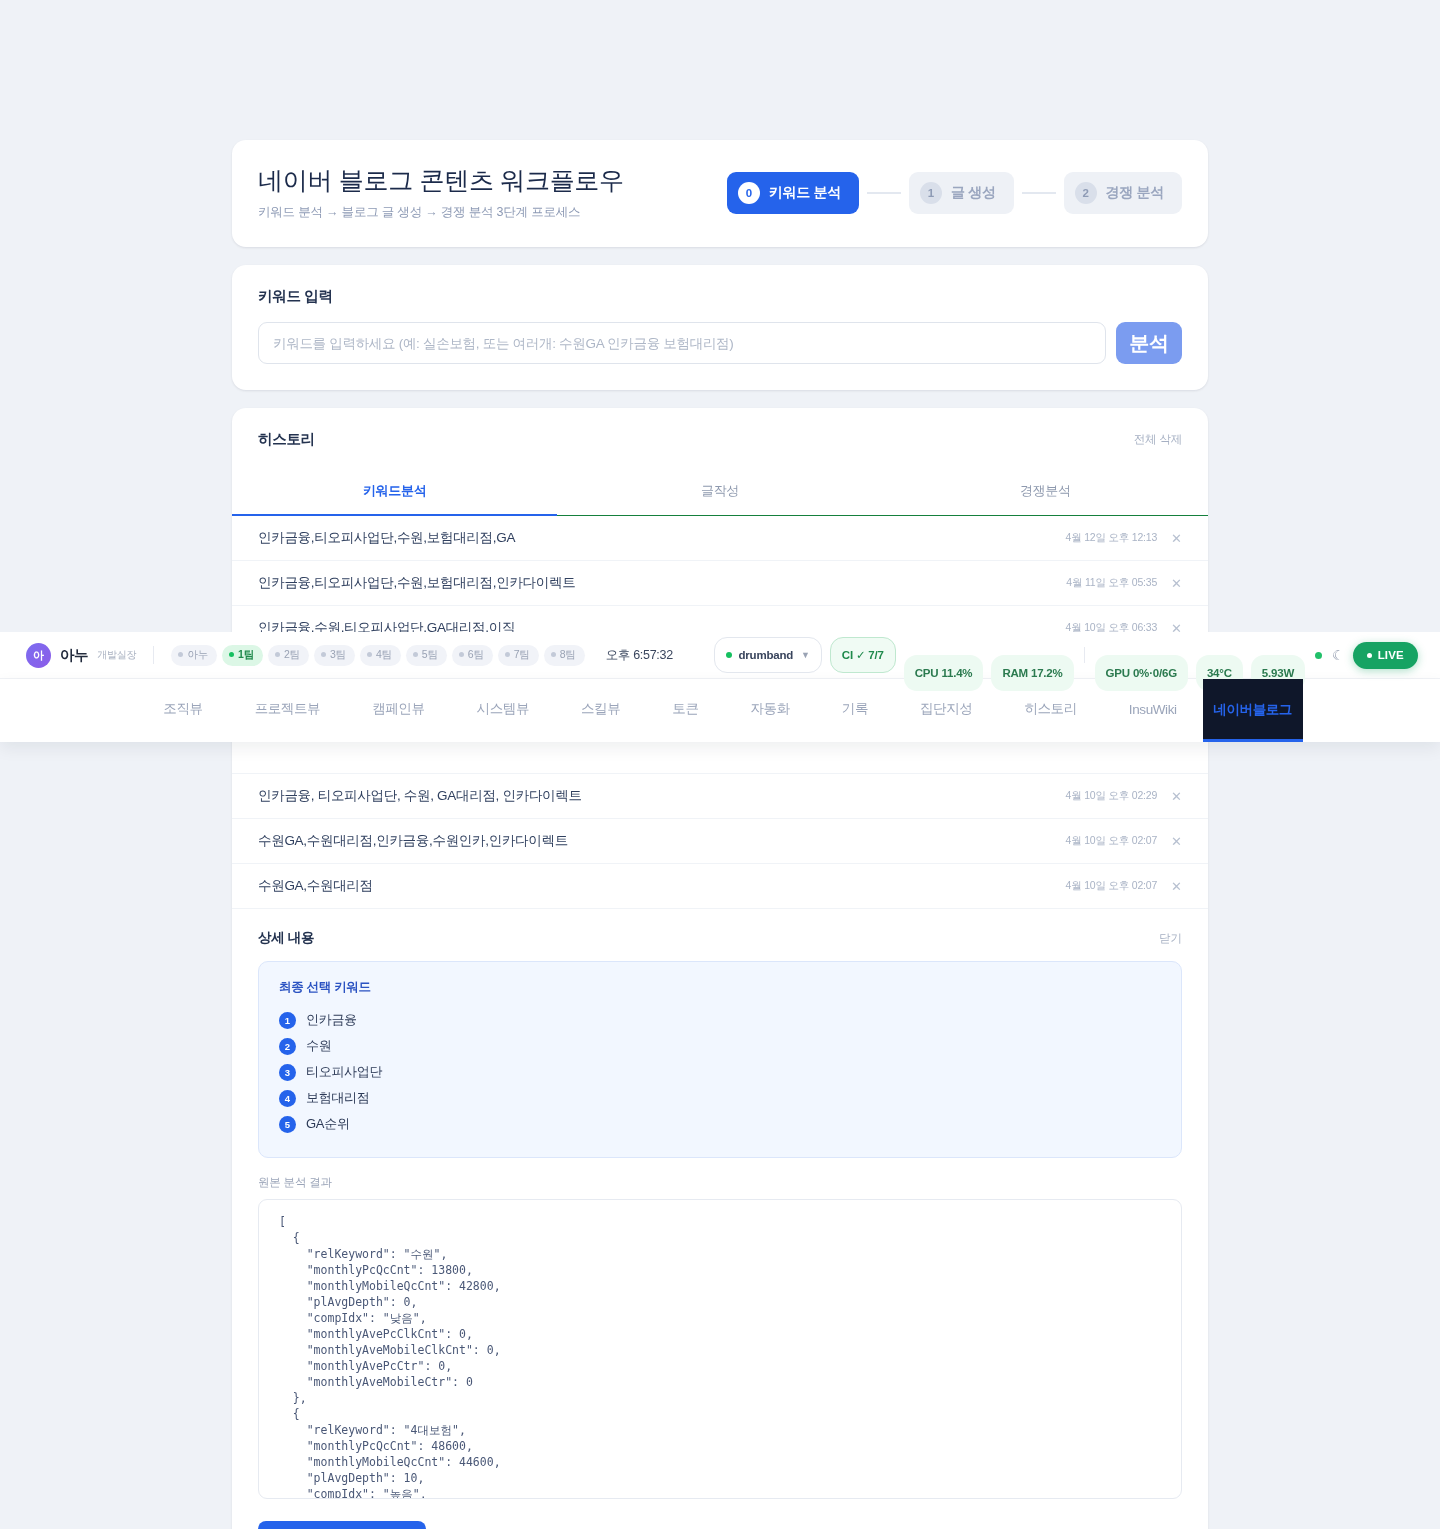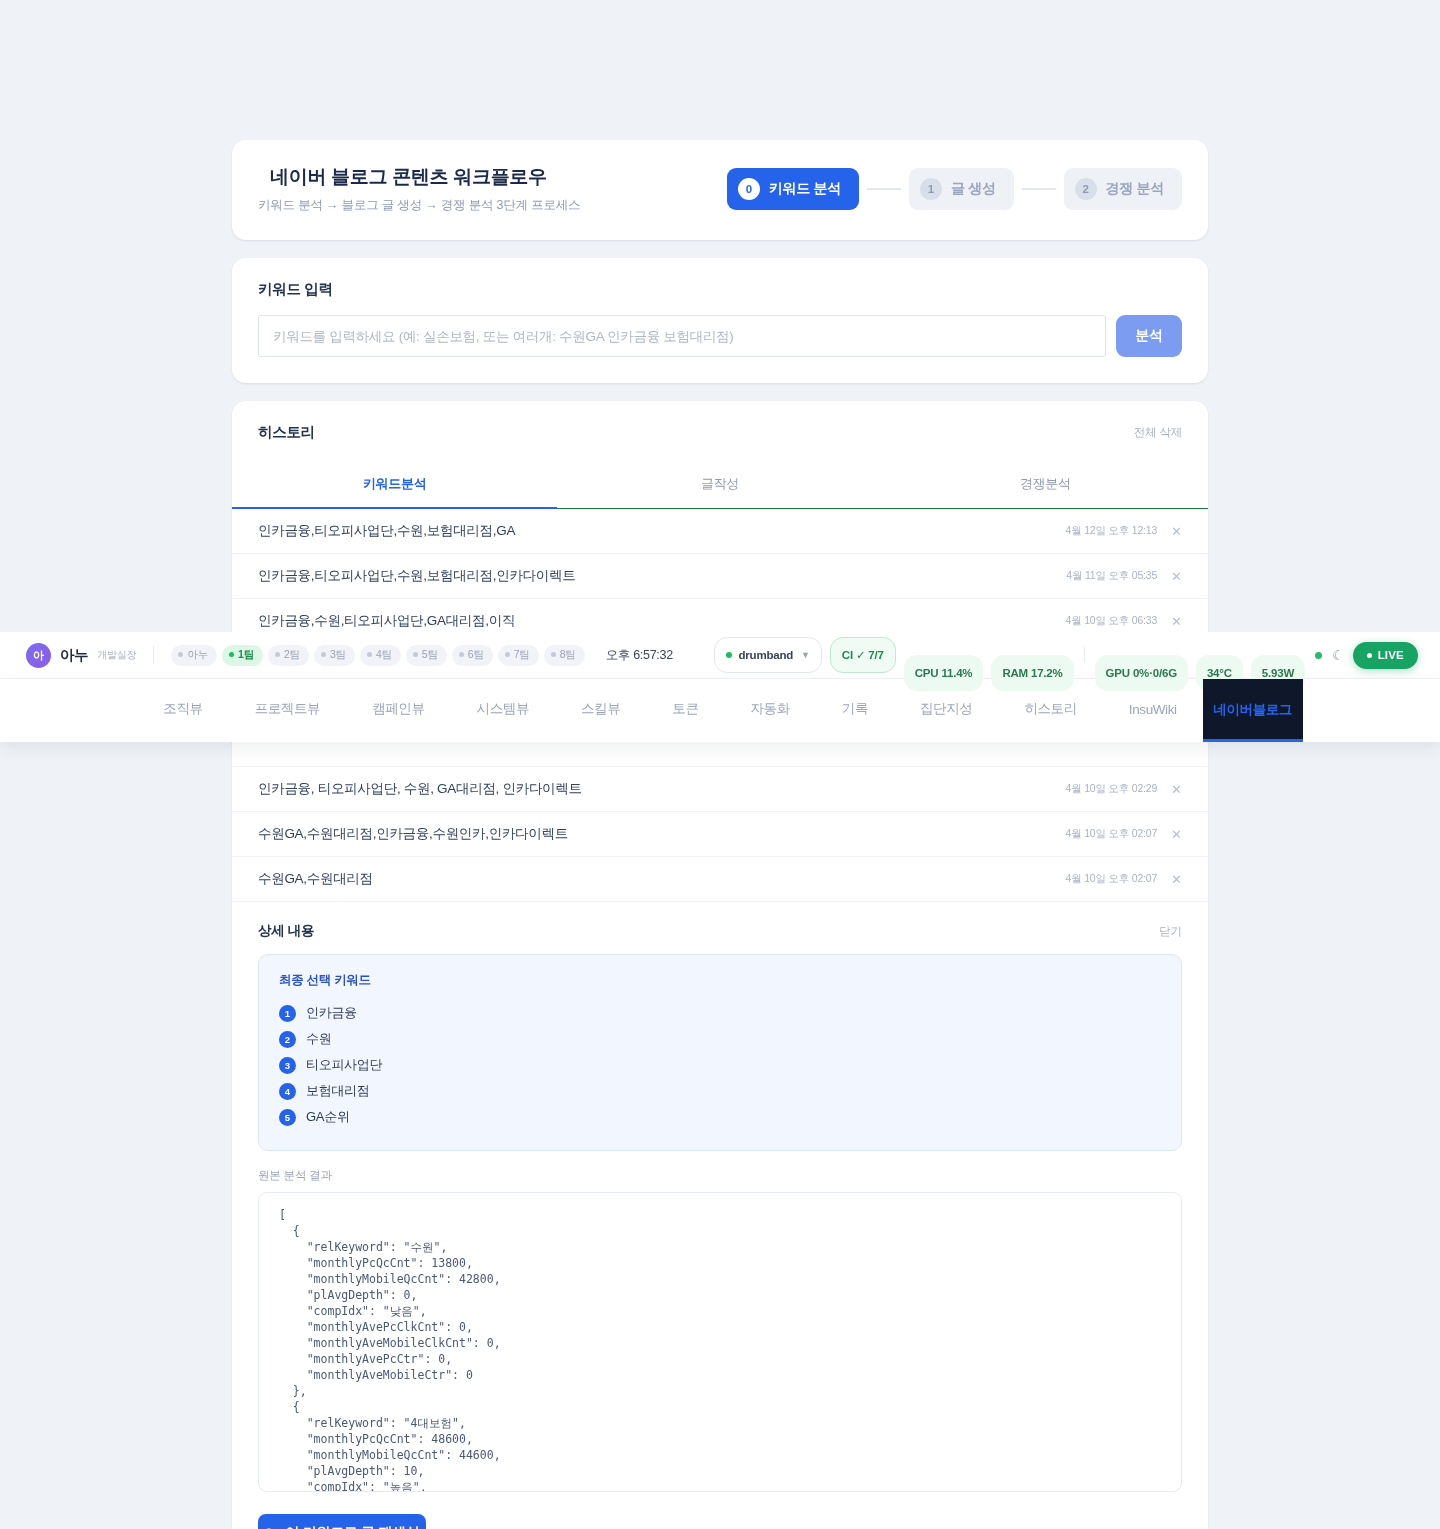--- a/index.html
+++ b/index.html
@@ -33,25 +33,25 @@
   }
 
   
   .hdr {
     display: flex;
     align-items: center;
     justify-content: space-between;
     padding: 24px 26px 26px 26px;
   }
   .hdr-title {
-    font-size: 19px;
-    font-weight: 700;
+    font-size: 25px;
+    font-weight: 400;
     color: #1b2a4a;
     letter-spacing: -.3px;
-    margin: 0 0 7px 12px;
+    margin: 0 0 7px 0;
   }
   .hdr-sub {
     font-size: 12.5px;
     color: #8c99b4;
     letter-spacing: -.2px;
   }
   .stepper { display: flex; align-items: center; }
   .step {
     display: flex; align-items: center; gap: 9px;
     padding: 10px 18px 10px 11px;
@@ -75,36 +75,36 @@
   .kw { padding: 22px 26px 26px 26px; }
   .kw-label {
     font-size: 14.5px; font-weight: 700; color: #23324f;
     letter-spacing: -.3px; margin-bottom: 16px;
   }
   .kw-row { display: flex; gap: 10px; }
   .kw-input {
     flex: 1;
     height: 42px;
     border: 1px solid #dfe4ec;
-    border-radius: 3px;
+    border-radius: 9px;
     padding: 0 14px;
     font-size: 13.5px;
     color: #2c3a57;
     font-family: inherit;
     background: #fff;
     outline: none;
     letter-spacing: -.3px;
   }
   .kw-input::placeholder { color: #aeb7c7; }
   .kw-btn {
     width: 66px; height: 42px;
     background: #7b9cf0;
     color: #fff;
     border: none; border-radius: 9px;
-    font-size: 14px; font-weight: 700;
+    font-size: 20px; font-weight: 700;
     font-family: inherit;
     letter-spacing: -.3px;
     cursor: pointer;
   }
 
   
   .hist-head {
     display: flex; align-items: center; justify-content: space-between;
     padding: 22px 26px 20px 26px;
   }

